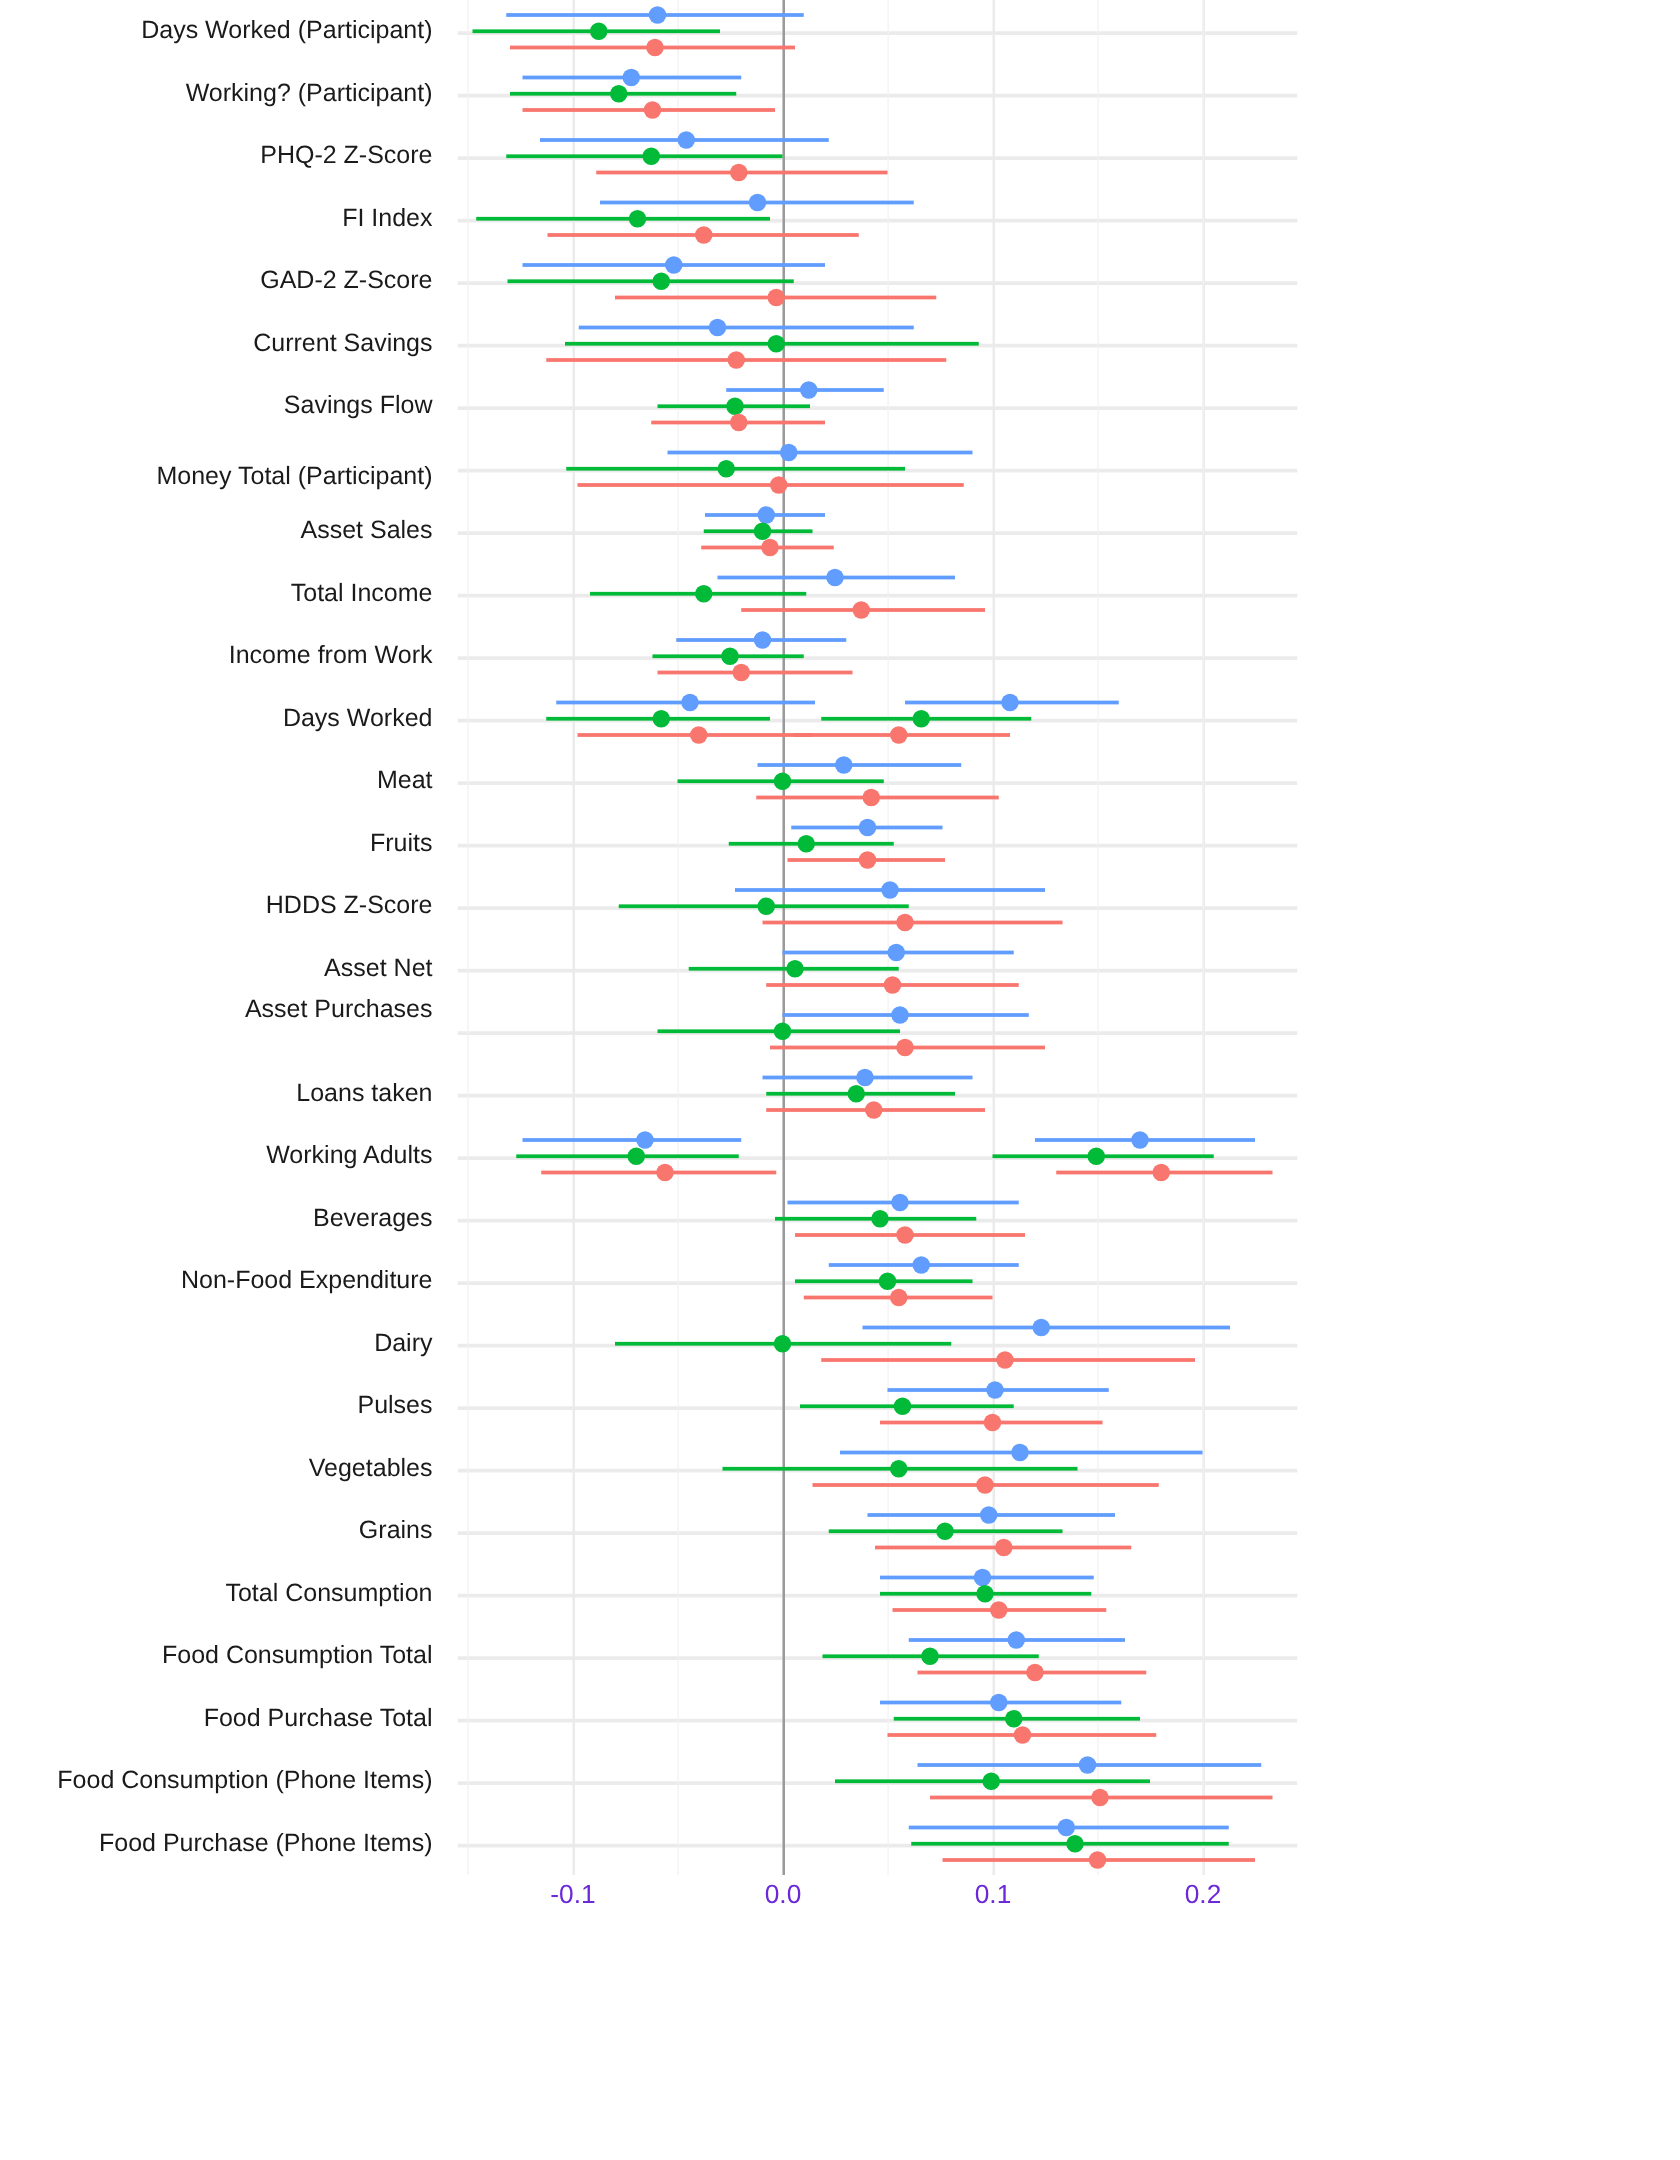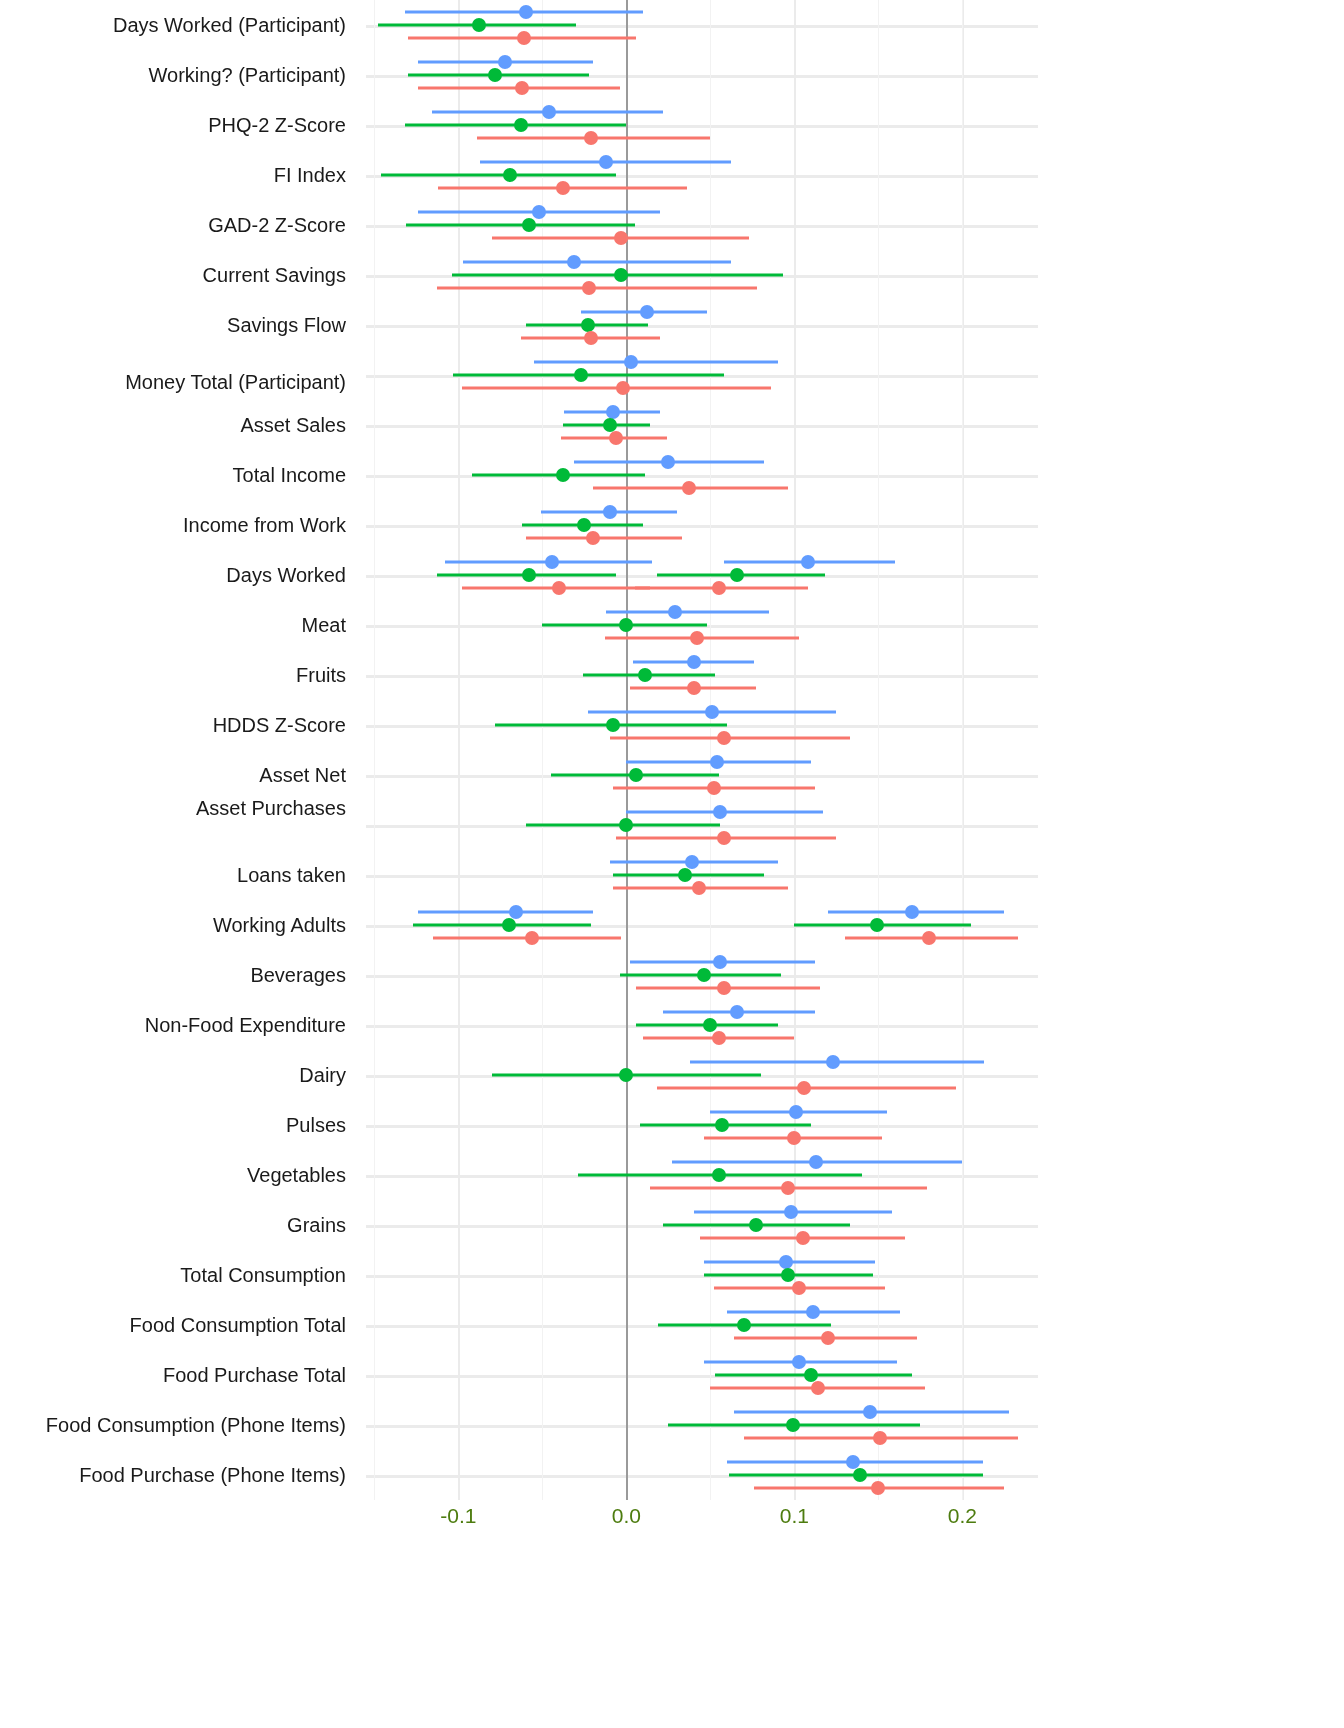--- a/index.html
+++ b/index.html
@@ -15,21 +15,21 @@
          border:0;overflow:hidden;}
   .grid-v{position:absolute;top:0;bottom:0;width:1px;background:#ebebeb;}
   .grid-v.minor{background:#f2f2f2;}
   .row-band{position:absolute;left:0;right:0;height:1px;background:#ebebeb;}
   .zero-line{position:absolute;top:0;bottom:0;width:2px;background:#9a9a9a;}
 
   .err{position:absolute;height:2px;transform:translateY(-50%);}
   .pt{position:absolute;width:14px;height:14px;border-radius:50%;transform:translate(-50%,-50%);}
 
   .axis{position:absolute;left:366px;top:1500px;width:672px;height:60px;}
-  .tick-label{position:absolute;top:4px;font-size:21px;color:#4d7c0f;transform:translateX(-50%);}
+  .tick-label{position:absolute;top:4px;font-size:21px;color:#6d28d9;transform:translateX(-50%);}
   .axis-title{position:absolute;left:366px;top:1548px;width:672px;text-align:center;
               font-size:26px;color:#1a1a1a;}
 
   
   .legend{position:absolute;left:1062px;top:660px;width:260px;}
   .legend-title{font-size:26px;color:#1a1a1a;margin-bottom:16px;}
   .legend-item{display:flex;align-items:center;height:42px;}
   .legend-key{width:34px;height:34px;display:flex;align-items:center;justify-content:center;
               margin-right:14px;}
   .legend-dot{width:18px;height:18px;border-radius:50%;}

